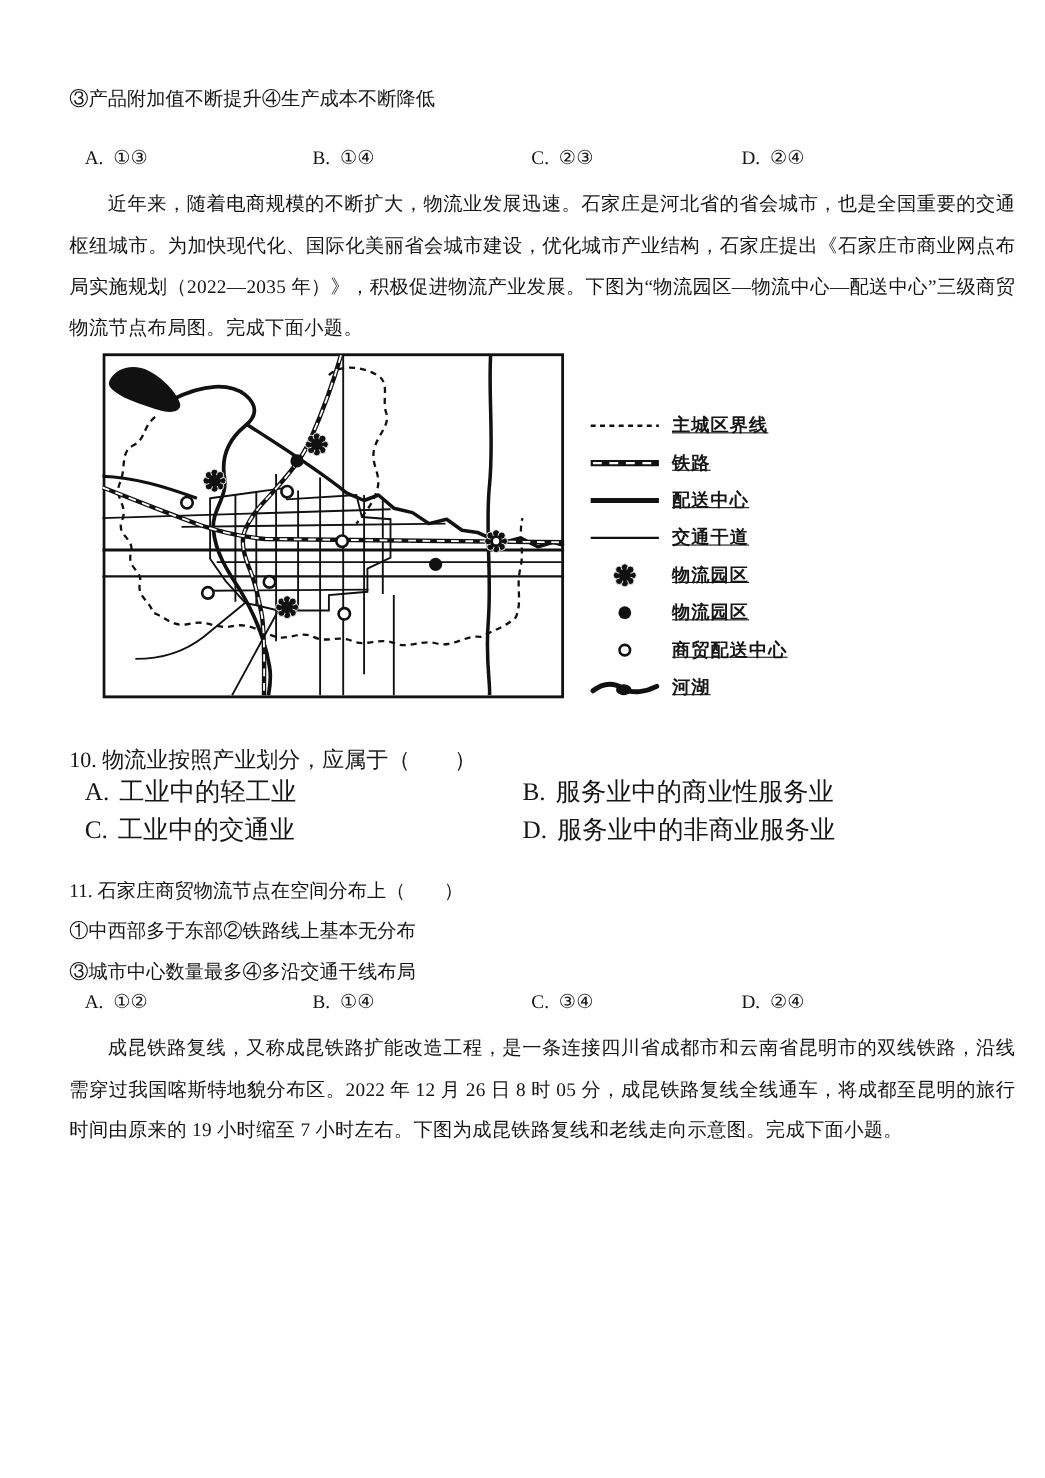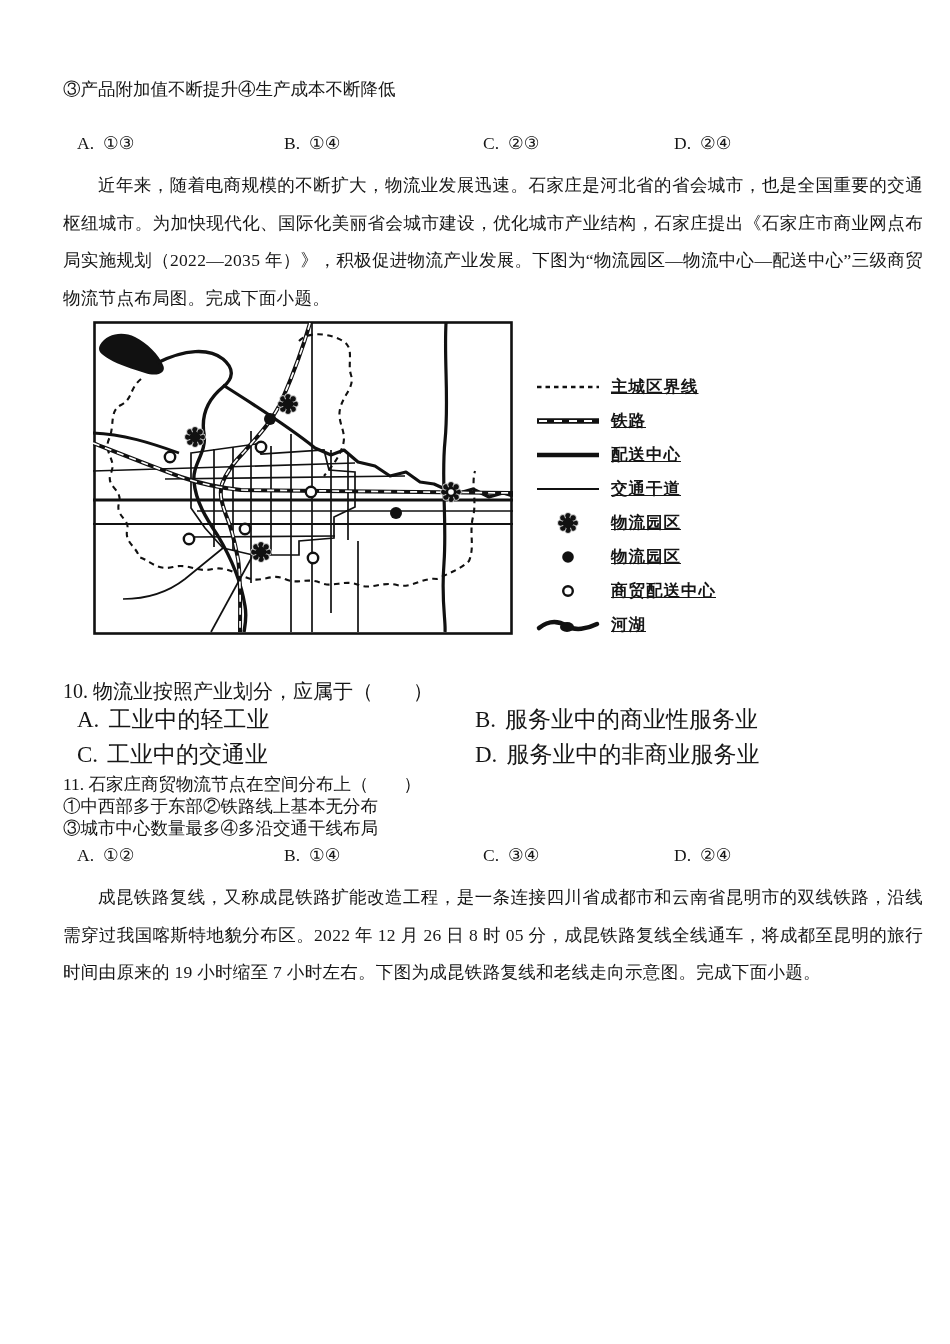--- a/index.html
+++ b/index.html
@@ -23,26 +23,26 @@
   .figure{display:flex;align-items:flex-start;margin-top:4px;margin-left:30px;}
   .map-box{flex:0 0 auto;}
   .legend{margin-left:22px;padding-top:49px;text-decoration:underline;}
   .lrow{display:flex;align-items:center;height:34px;}
   .lsym{width:66px;display:flex;align-items:center;justify-content:center;flex:0 0 66px;}
   .llab{
     margin-left:10px;font-family:"Liberation Sans","DejaVu Sans",sans-serif;
     font-weight:bold;font-size:16.5px;white-space:nowrap;letter-spacing:1px;
   }
   .stem{font-size:20px;line-height:22px;margin-top:38px;}
-  .stem2{font-size:17.5px;line-height:22px;margin-top:7px;}
+  .stem2{font-size:17.5px;line-height:22px;margin-top:32px;}
   .choices2{
     display:grid;grid-template-columns:398px auto;grid-row-gap:13px;
     padding-left:14px;font-size:23px;margin-top:7px;line-height:22px;
   }
-  .subline{font-size:17.5px;line-height:22px;}
+  .subline{font-size:17.5px;line-height:22px;margin-top:15px;}
   svg .ln{stroke:#111;fill:none;}
 </style>
 </head>
 <body>
 
 <div class="content">
 
   <div class="line">③产品附加值不断提升④生产成本不断降低</div>
 
   <div class="choices4">

